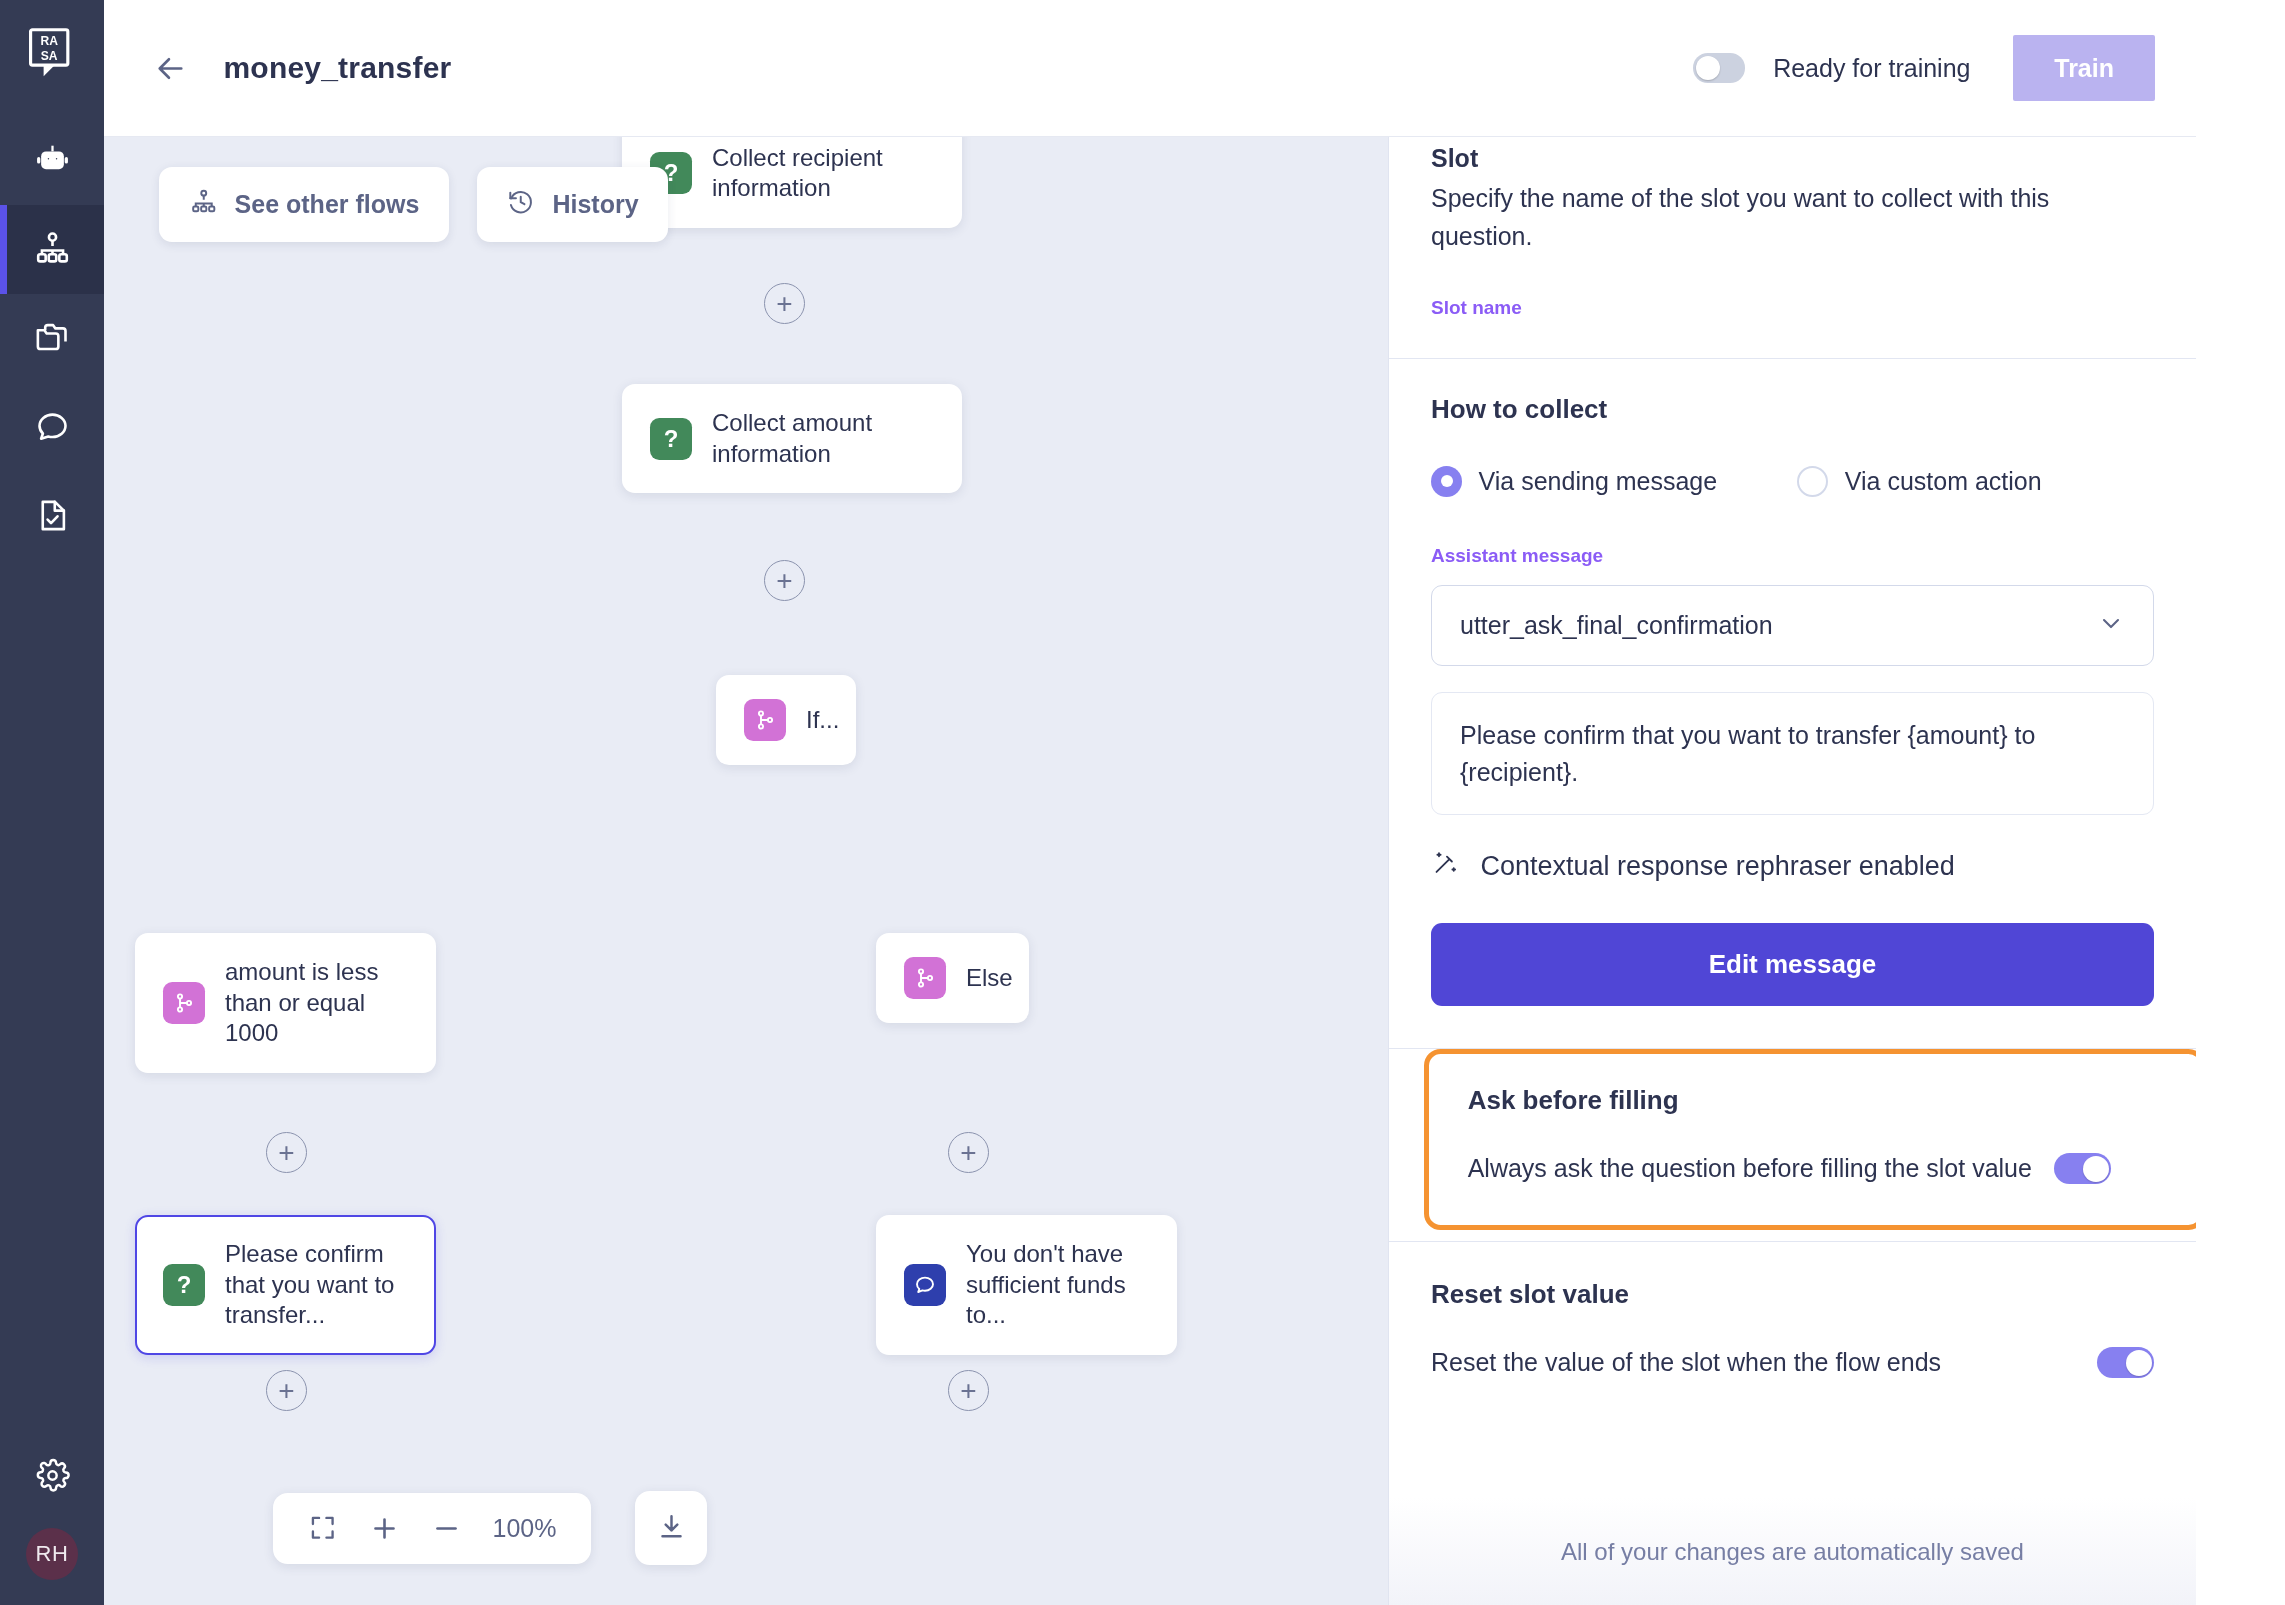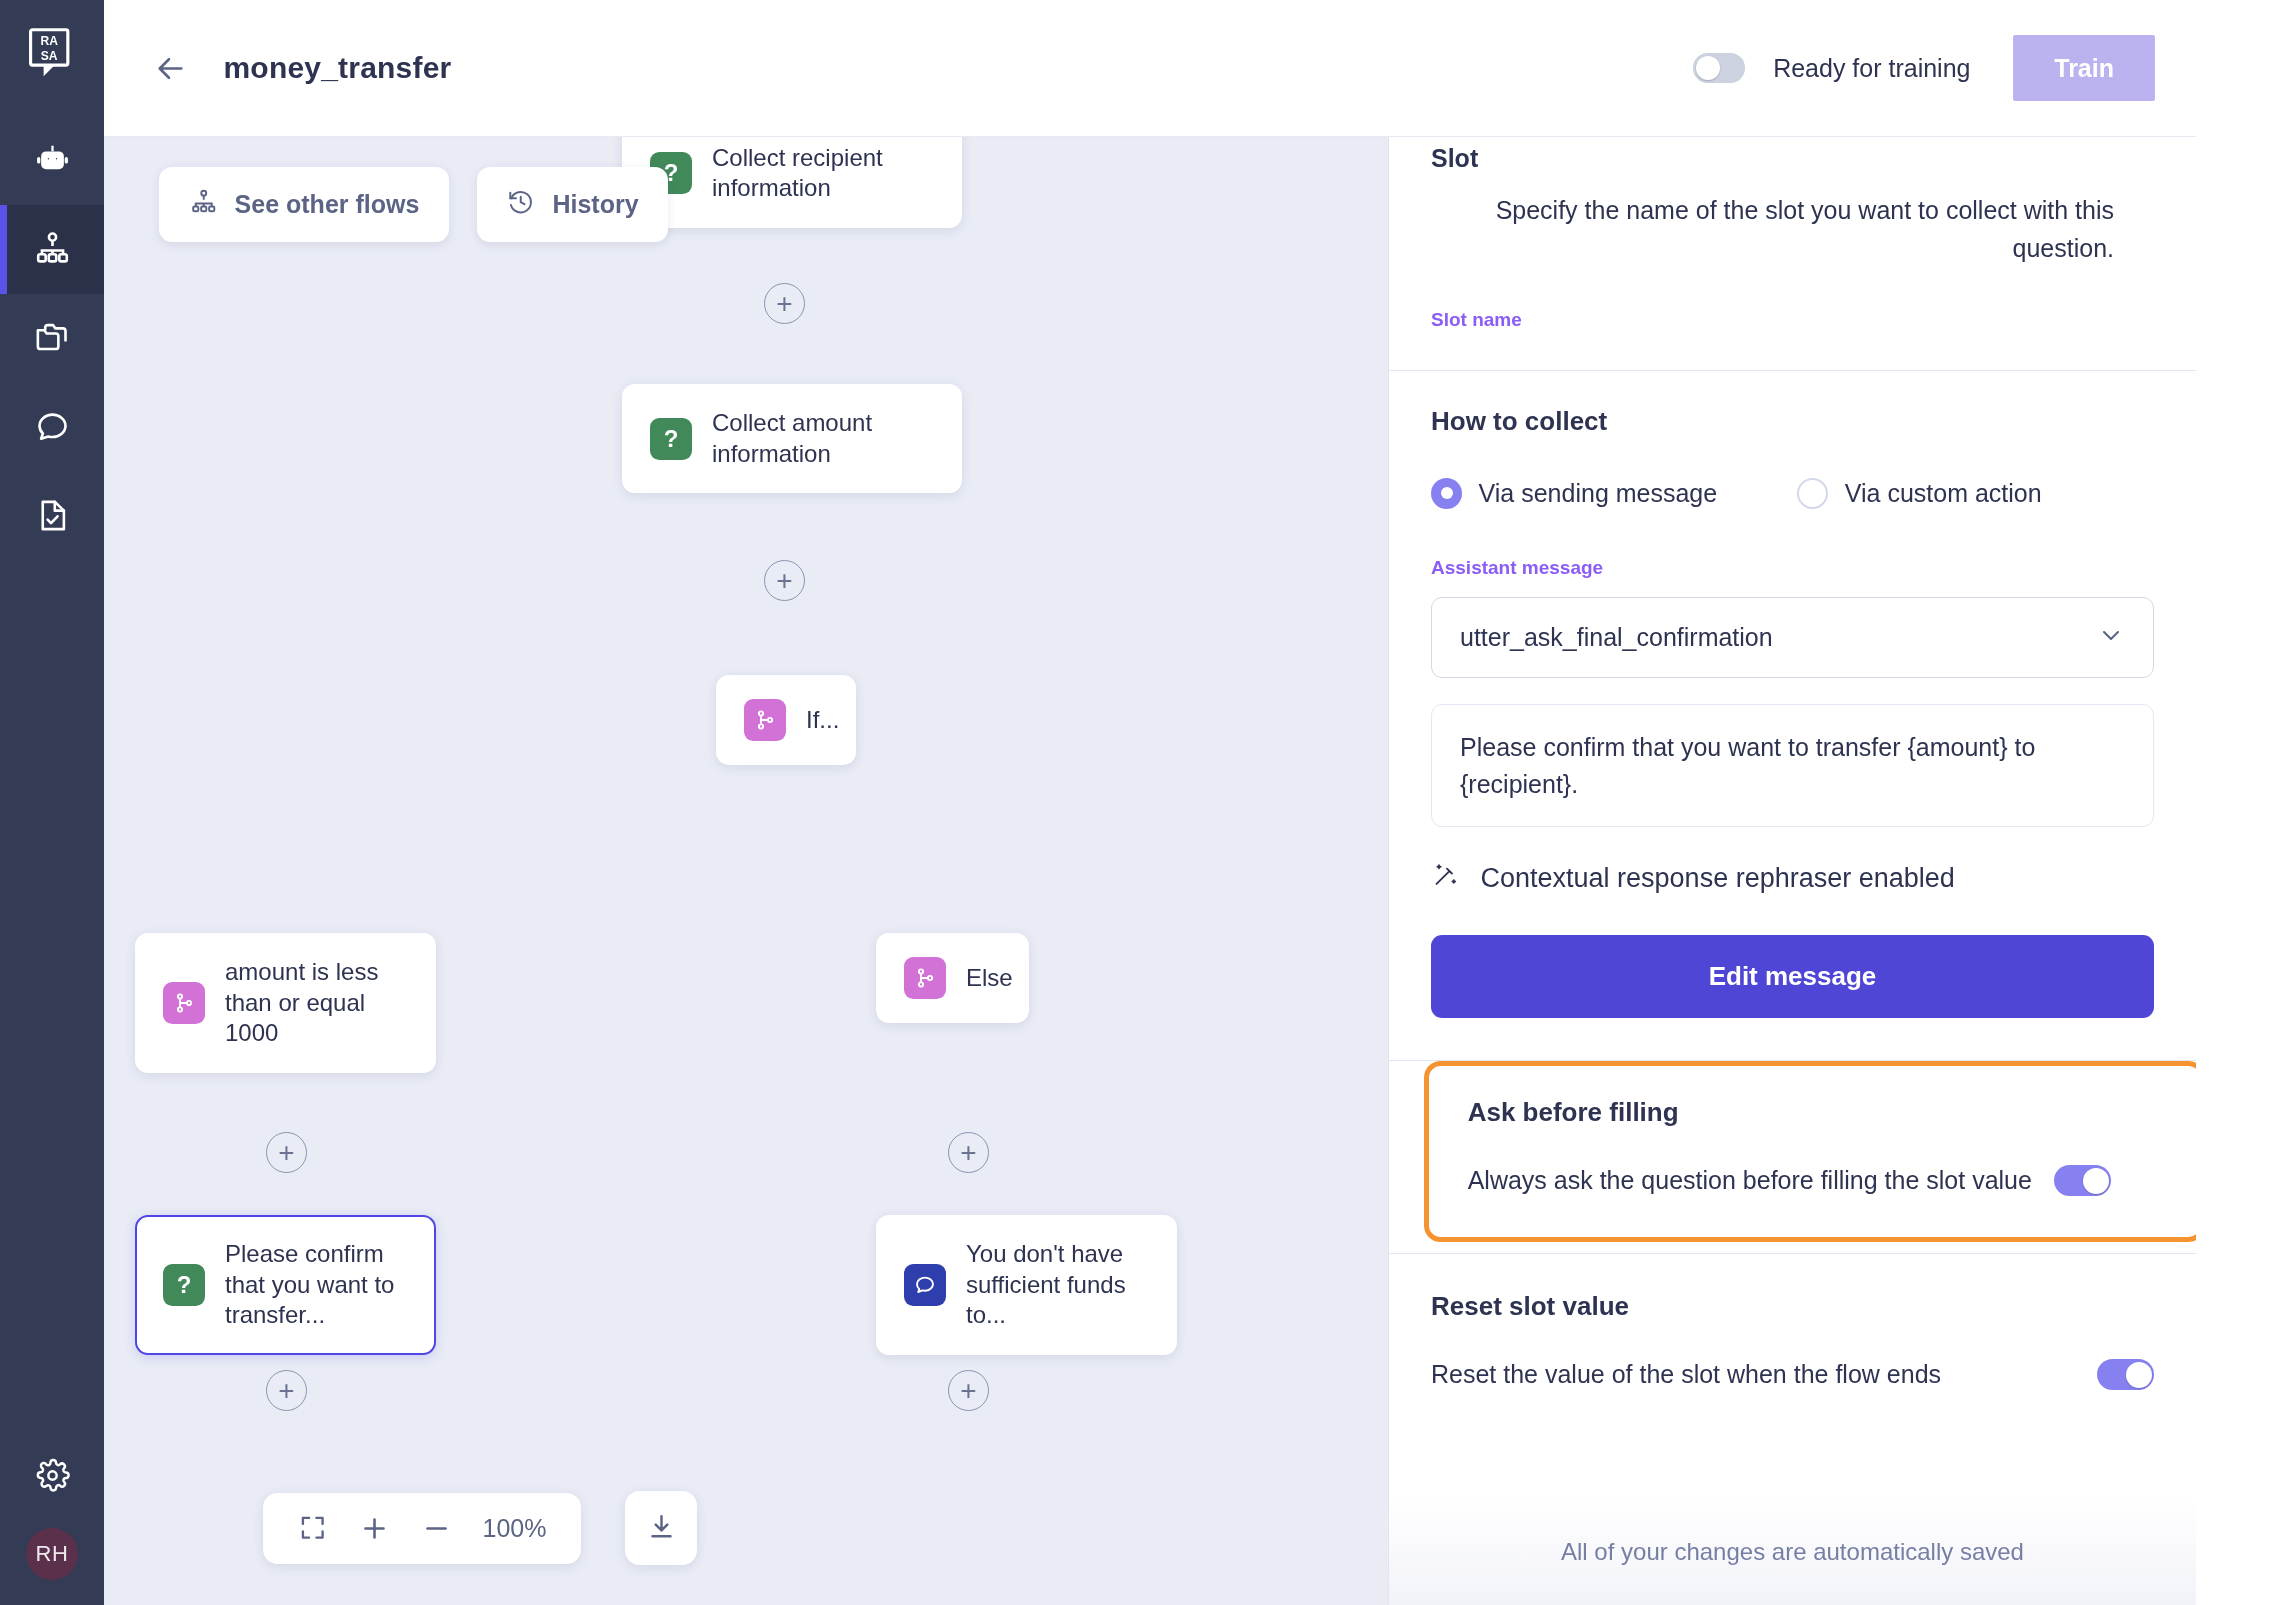--- a/index.html
+++ b/index.html
@@ -126,21 +126,21 @@
 
   .plus {
     position: absolute; width: 41px; height: 41px; border-radius: 50%;
     border: 1.8px solid #8b93ae; background: #e9ecf5;
     display: flex; align-items: center; justify-content: center;
     color: #6a7292; font-size: 28px; line-height: 1; cursor: pointer; z-index: 5;
   }
   .edges { position: absolute; inset: 0; pointer-events: none; }
 
   .zoombar {
-    position: absolute; left: 159px; bottom: 41px;
+    position: absolute; left: 169px; bottom: 41px;
     display: flex; gap: 44px; align-items: center; z-index: 20;
   }
   .zoom-group {
     background: #fff; border-radius: 14.8px;
     display: flex; align-items: center; gap: 31px;
     padding: 20px 35px; box-shadow: 0 2.8px 11px rgba(40,50,90,.10);
   }
   .zoom-btn { cursor: pointer; display: flex; align-items: center; justify-content: center; }
   .zoom-val { font-size: 25px; color: #5c6486; }
   .dl-btn {
@@ -444,21 +444,21 @@
             </span>
           </div>
         </div>
       </div>
 
       <div class="panel">
         <div class="panel-scroll">
 
           <div class="psec" style="padding-top:11px;">
             <div class="p-h-clip" style="height:20px; overflow:hidden; line-height:.8;">Slot</div>
-            <div class="p-desc" style="margin-top:24px; max-width:683px;text-align:right;">Specify the name of the slot you want to collect with this question.</div>
+            <div class="p-desc" style="margin-top:12px; max-width:683px;">Specify the name of the slot you want to collect with this question.</div>
             <div class="p-label" style="margin-top:42px;">Slot name</div>
           </div>
 
           <div class="divider" style="margin-top:39px;"></div>
 
           <div class="psec" style="padding-top:35px;">
             <div class="p-title">How to collect</div>
 
             <div style="display:flex; align-items:center; gap:39px; margin-top:41px;">
               <label style="display:flex; align-items:center; gap:16.6px; cursor:pointer;">

